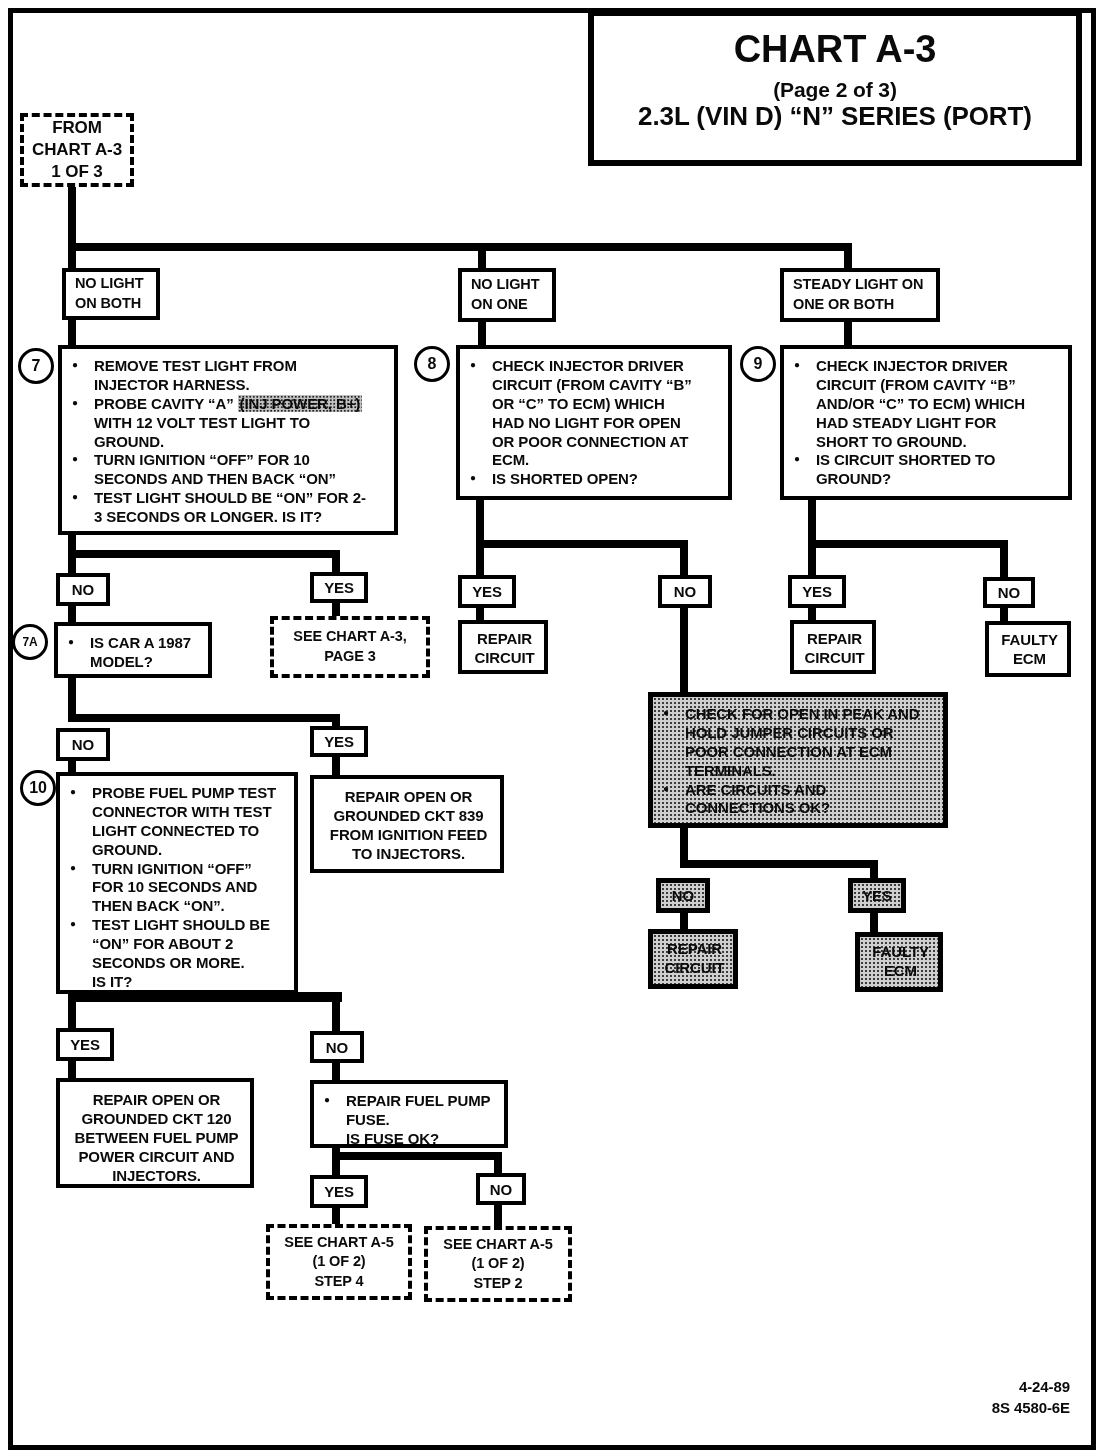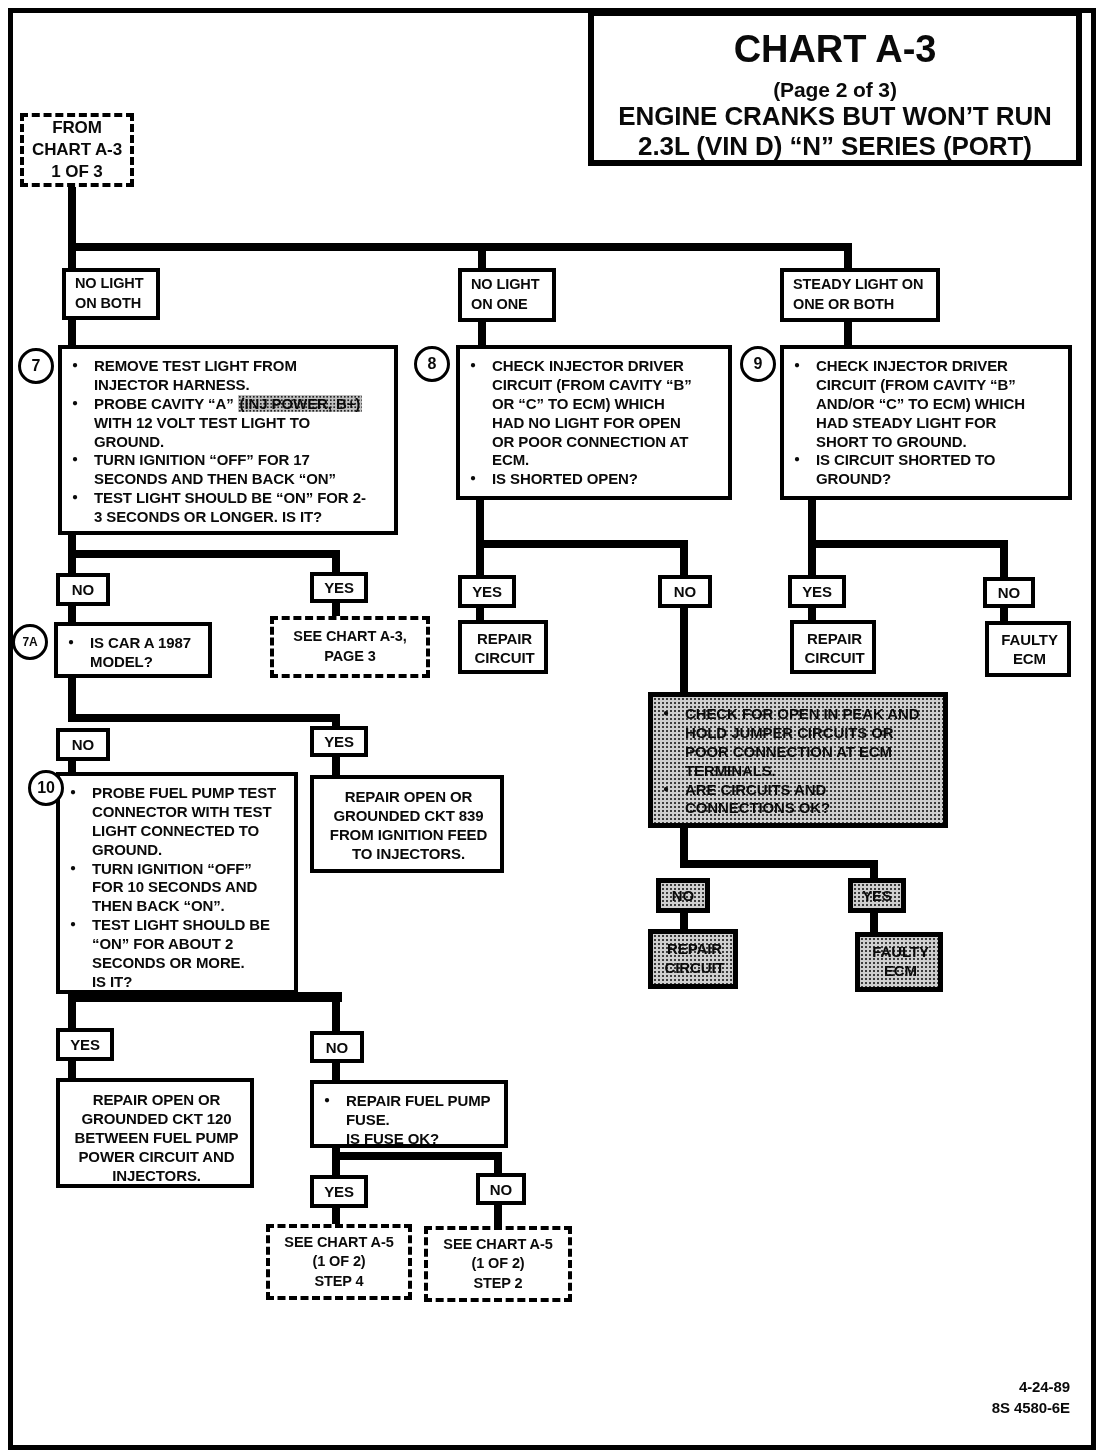--- a/index.html
+++ b/index.html
@@ -83,21 +83,20 @@
 
   <div class="ln" style="left:808px;top:500px;width:8px;height:75px;"></div>
   <div class="ln" style="left:808px;top:540px;width:200px;height:8px;"></div>
   <div class="ln" style="left:1000px;top:540px;width:8px;height:39px;"></div>
   <div class="ln" style="left:808px;top:608px;width:8px;height:14px;"></div>
   <div class="ln" style="left:1000px;top:608px;width:8px;height:15px;"></div>
 
   <div class="titlebox" style="left:588px;top:10px;width:494px;height:156px;">
     <div class="t-chart">CHART A-3</div>
     <div class="t-page">(Page 2 of 3)</div>
-    <div class="t-sub">ENGINE CRANKS BUT WON’T RUN</div>
     <div class="t-sub">2.3L  (VIN D)  “N”  SERIES (PORT)</div>
   </div>
 
   <div class="dash" style="left:20px;top:113px;width:114px;height:74px;font-size:17px;line-height:1.3;">FROM
 CHART A-3
 1 OF 3</div>
 
   <div class="box hdr" style="left:62px;top:268px;width:98px;height:52px;">NO LIGHT
 ON BOTH</div>
   <div class="box hdr" style="left:458px;top:268px;width:98px;height:54px;">NO LIGHT
@@ -115,21 +114,21 @@
 INJECTOR HARNESS.</span>
       </div>
     <div class="brow">
         <span class="bullet">●</span>
         <span class="btext"><span>PROBE CAVITY “A” </span><span class="smudge">(INJ POWER, B+)</span><span>
 WITH 12 VOLT TEST LIGHT TO
 GROUND.</span></span>
       </div>
     <div class="brow">
         <span class="bullet">●</span>
-        <span class="btext">TURN IGNITION “OFF” FOR 17
+        <span class="btext">TURN IGNITION “OFF” FOR 10
 SECONDS AND THEN BACK “ON”</span>
       </div>
     <div class="brow">
         <span class="bullet">●</span>
         <span class="btext">TEST LIGHT SHOULD BE “ON” FOR 2-
 3 SECONDS OR LONGER.  IS IT?</span>
       </div>
   </div>
 
   <div class="circ" style="left:414px;top:346px;">
@@ -186,21 +185,21 @@
       </div>
   </div>
 
   <div class="box lbl" style="left:56px;top:728px;width:54px;height:33px;">NO</div>
   <div class="box lbl" style="left:310px;top:726px;width:58px;height:31px;">YES</div>
   <div class="box plain" style="left:310px;top:775px;width:194px;height:98px;">REPAIR OPEN OR
 GROUNDED CKT 839
 FROM IGNITION FEED
 TO INJECTORS.</div>
 
-  <div class="circ" style="left:28px;top:770px;text-align:right;">
+  <div class="circ" style="left:20px;top:770px;text-align:right;">
       <span>10</span>
     </div>
   <div class="box nodebox" style="left:56px;top:772px;width:242px;height:222px;">
     <div class="brow">
         <span class="bullet">●</span>
         <span class="btext">PROBE FUEL PUMP TEST
 CONNECTOR WITH TEST
 LIGHT CONNECTED TO
 GROUND.</span>
       </div>

